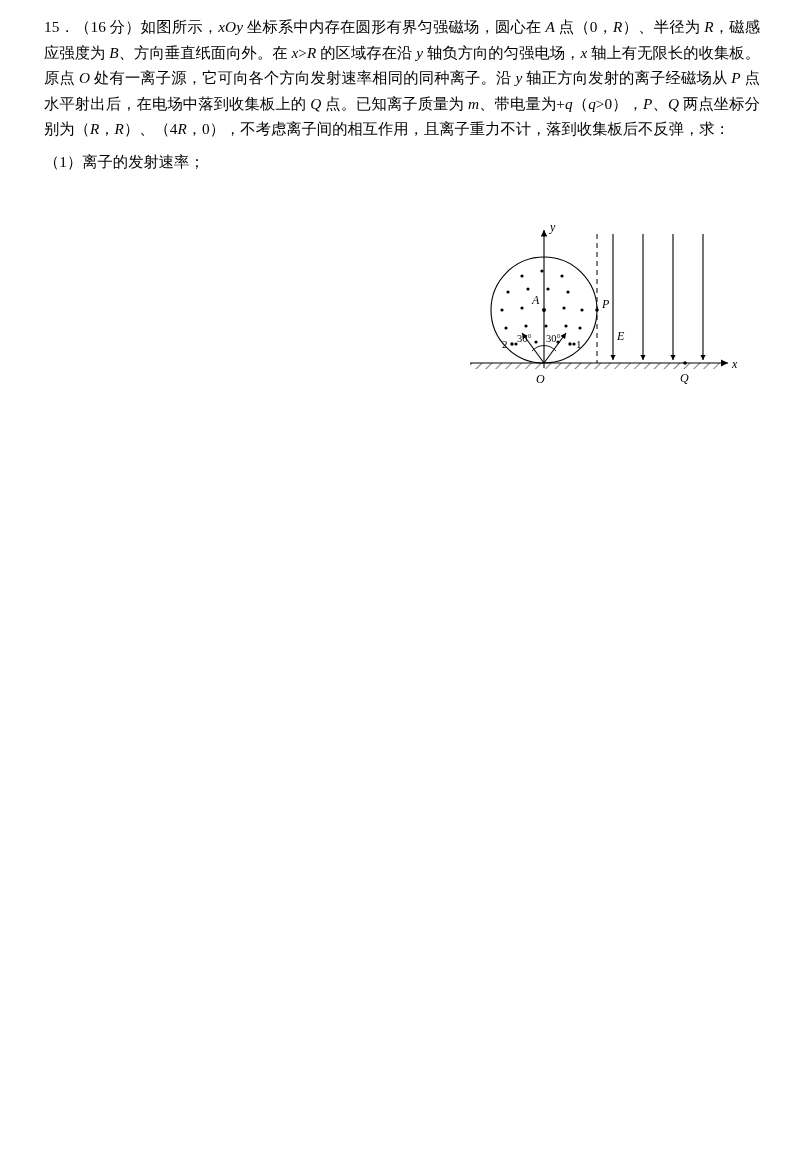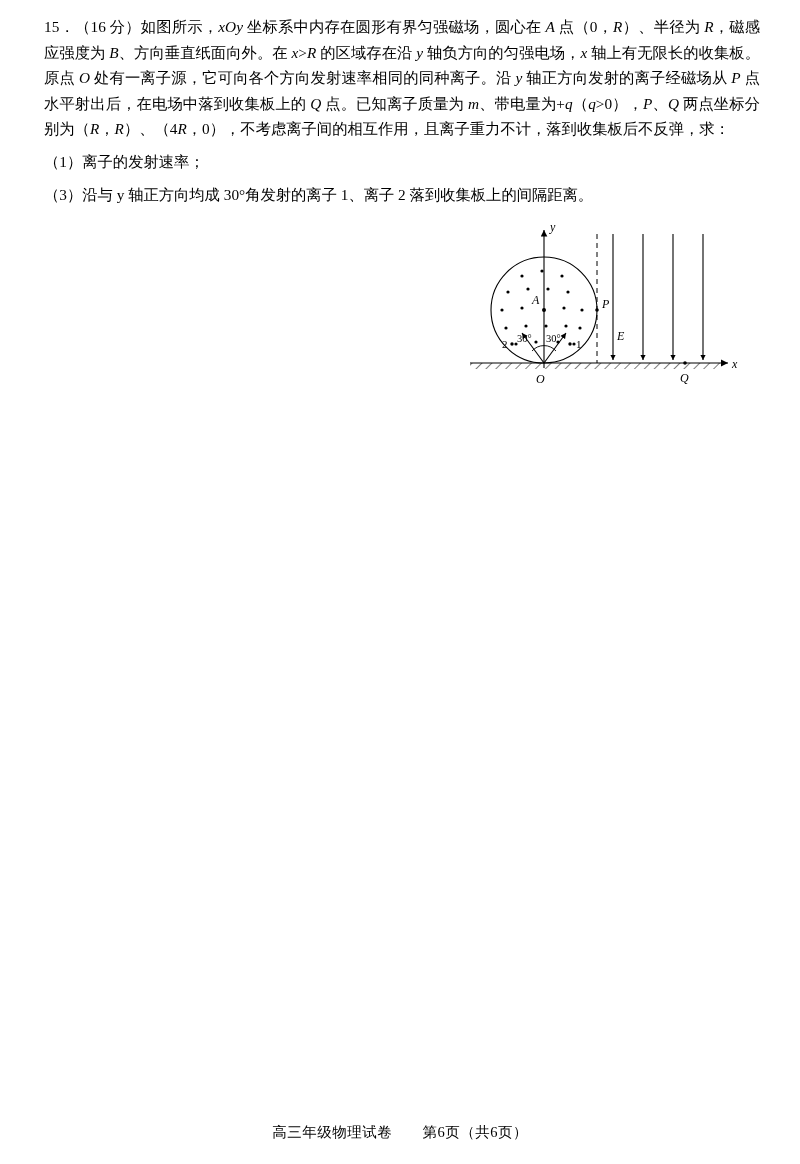--- a/index.html
+++ b/index.html
@@ -65,21 +65,20 @@
 </head>
 <body>
 
 <div class="page">
 
   <div class="problem">
     <div class="ptext">
       <span>15．</span><span>（16 分）</span>如图所示，<span class="ital">xOy</span> 坐标系中内存在圆形有界匀强磁场，圆心在 <span class="ital">A</span> 点（0，<span class="ital">R</span>）、半径为 <span class="ital">R</span>，磁感应强度为 <span class="ital">B</span>、方向垂直纸面向外。在 <span class="ital">x</span>&gt;<span class="ital">R</span> 的区域存在沿 <span class="ital">y</span> 轴负方向的匀强电场，<span class="ital">x</span> 轴上有无限长的收集板。原点 <span class="ital">O</span> 处有一离子源，它可向各个方向发射速率相同的同种离子。沿 <span class="ital">y</span> 轴正方向发射的离子经磁场从 <span class="ital">P</span> 点水平射出后，在电场中落到收集板上的 <span class="ital">Q</span> 点。已知离子质量为 <span class="ital">m</span>、带电量为+<span class="ital">q</span>（<span class="ital">q</span>&gt;0），<span class="ital">P</span>、<span class="ital">Q</span> 两点坐标分别为（<span class="ital">R</span>，<span class="ital">R</span>）、（4<span class="ital">R</span>，0），不考虑离子间的相互作用，且离子重力不计，落到收集板后不反弹，求：
     </div>
     <div class="sub-item">（1）离子的发射速率；</div>
-    <div class="sub-item">（3）沿与 y 轴正方向均成 30°角发射的离子 1、离子 2 落到收集板上的间隔距离。</div>
   </div>
 
   <div class="figure">
     <svg width="300" height="185" viewBox="0 0 300 185" xmlns="http://www.w3.org/2000/svg">
       <defs>
         <marker id="arrow" markerWidth="7" markerHeight="7" refX="6" refY="3" orient="auto">
           <path d="M0,0 L6,3 L0,6 z" fill="#000"></path>
         </marker>
         <marker id="arrowsm" markerWidth="6" markerHeight="6" refX="5" refY="2.6" orient="auto">
           <path d="M0,0 L5,2.6 L0,5.2 z" fill="#000"></path>
@@ -149,19 +148,14 @@
       <text x="57" y="126" font-size="10.5" font-family="'Liberation Serif',serif">30°</text>
       <text x="86" y="126" font-size="10.5" font-family="'Liberation Serif',serif">30°</text>
 
       <circle cx="52" cy="128" r="1.7" fill="#000"></circle>
       <text x="42" y="132" font-size="11" font-family="'Liberation Serif',serif">2</text>
       <circle cx="110" cy="128" r="1.7" fill="#000"></circle>
       <text x="116" y="132" font-size="11" font-family="'Liberation Serif',serif">1</text>
     </svg>
   </div>
 
-  <div class="footer">
-    <span>高三年级物理试卷</span>
-    <span class="gap"></span>
-    <span>第6页（共6页）</span>
-  </div>
 
 </div>
 
 </body></html>

